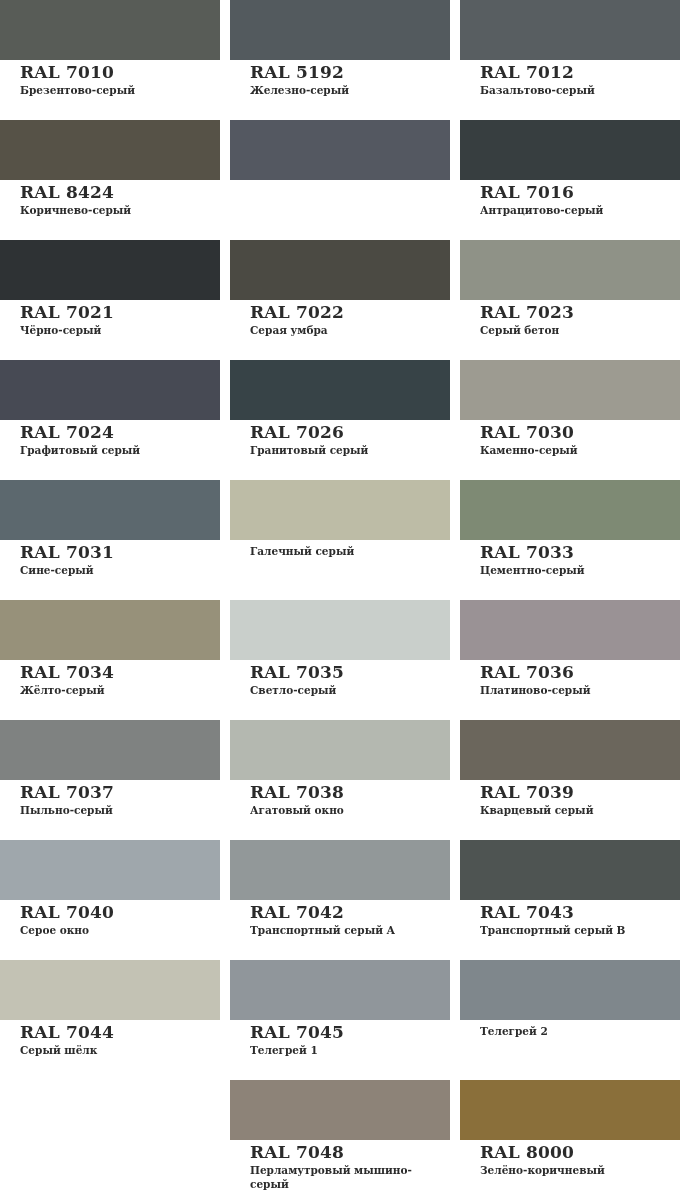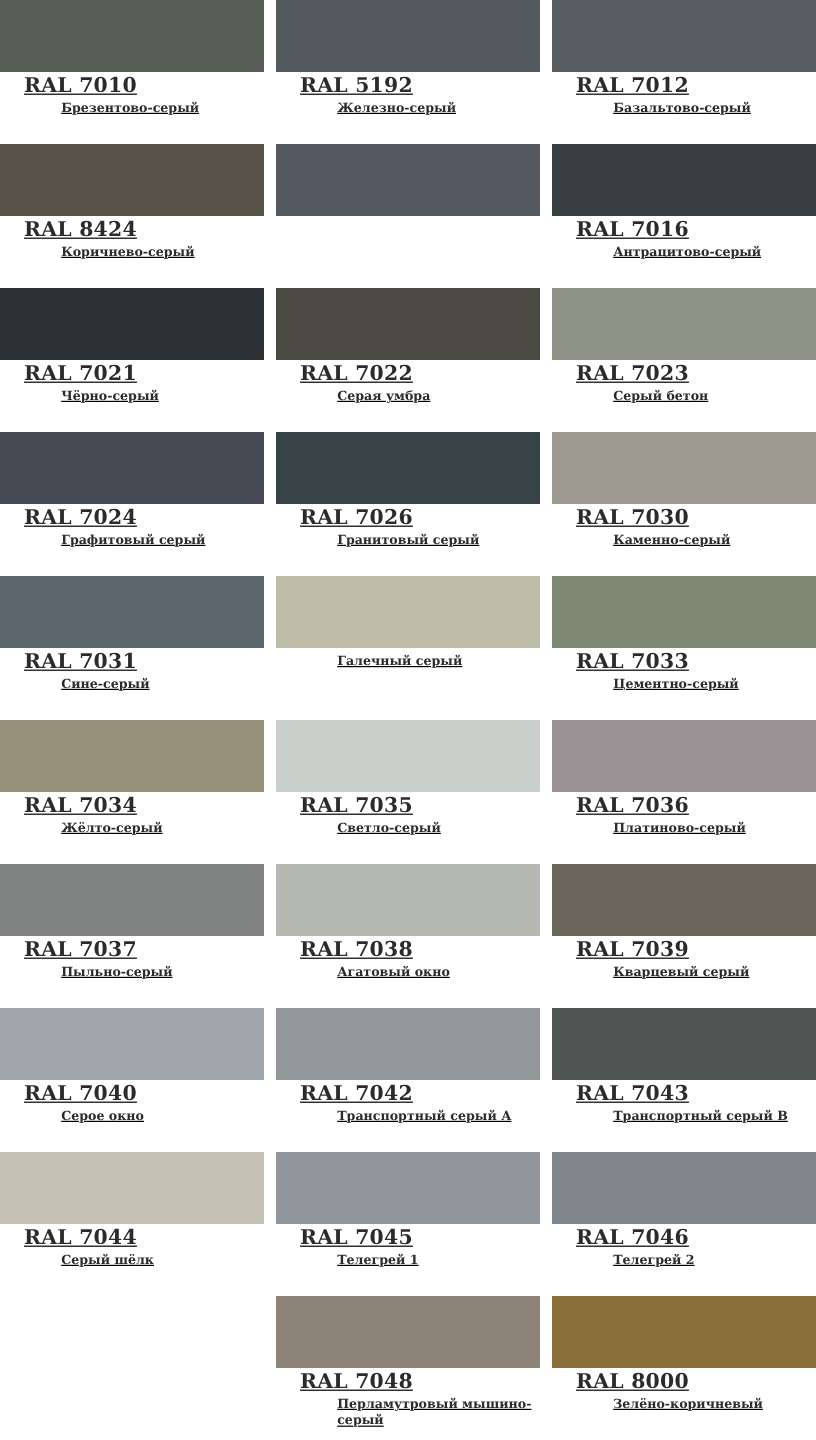--- a/index.html
+++ b/index.html
@@ -34,40 +34,38 @@
   .cell.c1 { left: 230px; }
   .cell.c2 { left: 460px; width: 220px; }
   .swatch {
     width: 100%;
     height: 60px;
     display: block;
   }
   .info {
     padding: 3px 0 0 20px;
     box-sizing: border-box;
-    text-decoration: underline;
   }
   .code {
     font-family: "DejaVu Serif", serif;
     font-weight: bold;
     font-size: 17px;
     line-height: 19px;
     letter-spacing: 0.2px;
     color: #2b2b2b;
     white-space: nowrap;
   }
   .name {
     font-family: "DejaVu Serif", serif;
     font-weight: bold;
     font-size: 10.5px;
     line-height: 14px;
     color: #2b2b2b;
     margin-top: 1px;
     max-width: 195px;
-    margin-left: 31px;
   }
 </style>
 </head>
 <body style="background: rgb(255, 255, 255);">
 
 <div id="palette">
     <div class="row">
       <div class="cell c0">
         <div class="swatch" style="background-color: rgb(88, 92, 87);"></div>
         <div class="info">
@@ -257,21 +255,20 @@
       <div class="cell c1">
         <div class="swatch" style="background-color: rgb(144, 150, 155);"></div>
         <div class="info">
           <div class="code">RAL 7045</div>
           <div class="name">Телегрей 1</div>
         </div>
       </div>
       <div class="cell c2">
         <div class="swatch" style="background-color: rgb(127, 135, 140);"></div>
         <div class="info">
-          <div class="code">RAL 7046</div>
           <div class="name">Телегрей 2</div>
         </div>
       </div>
     </div>
     <div class="row">
       <div class="cell c1">
         <div class="swatch" style="background-color: rgb(141, 131, 120);"></div>
         <div class="info">
           <div class="code">RAL 7048</div>
           <div class="name">Перламутровый мышино-серый</div>

